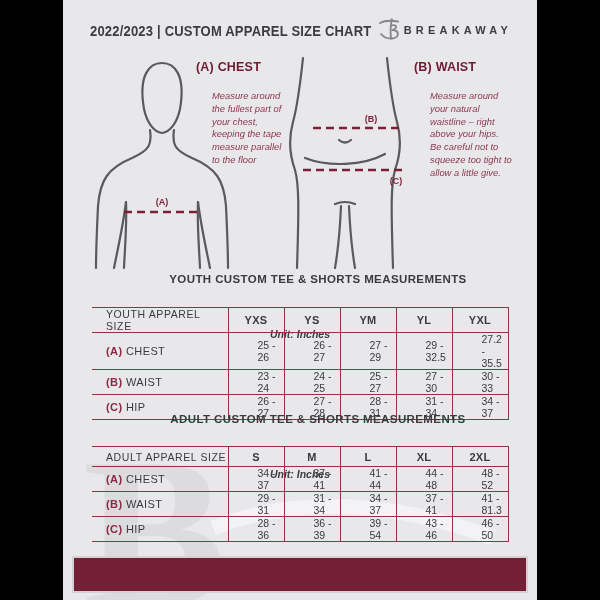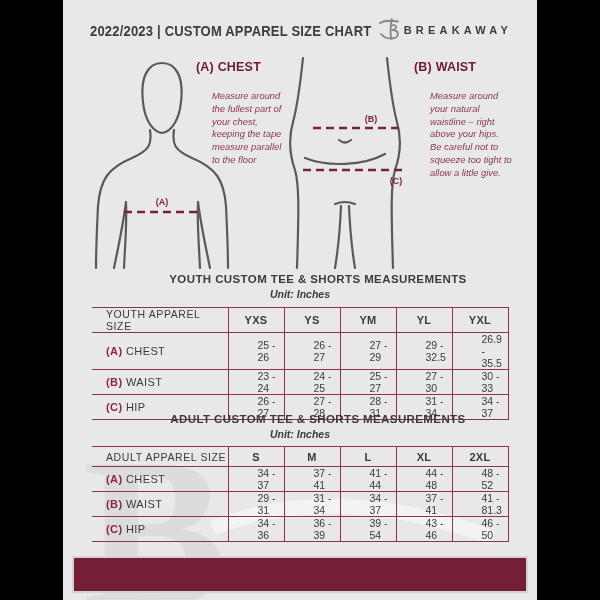--- a/index.html
+++ b/index.html
@@ -36,21 +36,21 @@
   #torso-figure { left:17px; top:56px; }
   #lower-figure { left:220px; top:58px; }
 
   
   .section-title {
     position:absolute; left:0; width:510px; text-align:center; z-index:2;
     font-weight:bold; font-size:11.5px; letter-spacing:0.4px; color:#3b3b3e;
   }
   .section-unit {
     position:absolute; left:0; width:474px; text-align:center; z-index:2;
-    font-style:italic; font-weight:bold; font-size:10.5px; color:#3b3b3e;
+    font-style:italic; font-weight:bold; font-size:10.5px; color:#3b3b3e;margin-top:40px;
   }
   #youth-title { top:273px; } #youth-unit { top:288px; }
   #adult-title { top:413px; } #adult-unit { top:428px; }
 
   
   table.size-table {
     position:absolute; left:29px; width:416px; z-index:2;
     border-collapse:collapse; table-layout:fixed;
   }
   #youth-table { top:307px; }
@@ -154,21 +154,21 @@
       <th class="v">YM</th>
       <th class="v">YL</th>
       <th class="v">YXL</th>
     </tr>
     <tr>
       <td class="lbl"><span class="pfx">(A)</span> <span>CHEST</span></td>
       <td class="v">25 - 26</td>
       <td class="v">26 - 27</td>
       <td class="v">27 - 29</td>
       <td class="v">29 - 32.5</td>
-      <td class="v">26.9 - 35.5</td>
+      <td class="v">27.2 - 35.5</td>
     </tr>
     <tr>
       <td class="lbl"><span class="pfx">(B)</span> <span>WAIST</span></td>
       <td class="v">23 - 24</td>
       <td class="v">24 - 25</td>
       <td class="v">25 - 27</td>
       <td class="v">27 - 30</td>
       <td class="v">30 - 33</td>
     </tr>
     <tr>
@@ -213,21 +213,21 @@
     <tr>
       <td class="lbl"><span class="pfx">(B)</span> <span>WAIST</span></td>
       <td class="v">29 - 31</td>
       <td class="v">31 - 34</td>
       <td class="v">34 - 37</td>
       <td class="v">37 - 41</td>
       <td class="v">41 - 81.3</td>
     </tr>
     <tr>
       <td class="lbl"><span class="pfx">(C)</span> <span>HIP</span></td>
-      <td class="v">34 - 36</td>
+      <td class="v">28 - 36</td>
       <td class="v">36 - 39</td>
       <td class="v">39 - 54</td>
       <td class="v">43 - 46</td>
       <td class="v">46 - 50</td>
     </tr>
   </tbody>
     </table>
 
   <div class="footer-bar"></div>
 </div>

